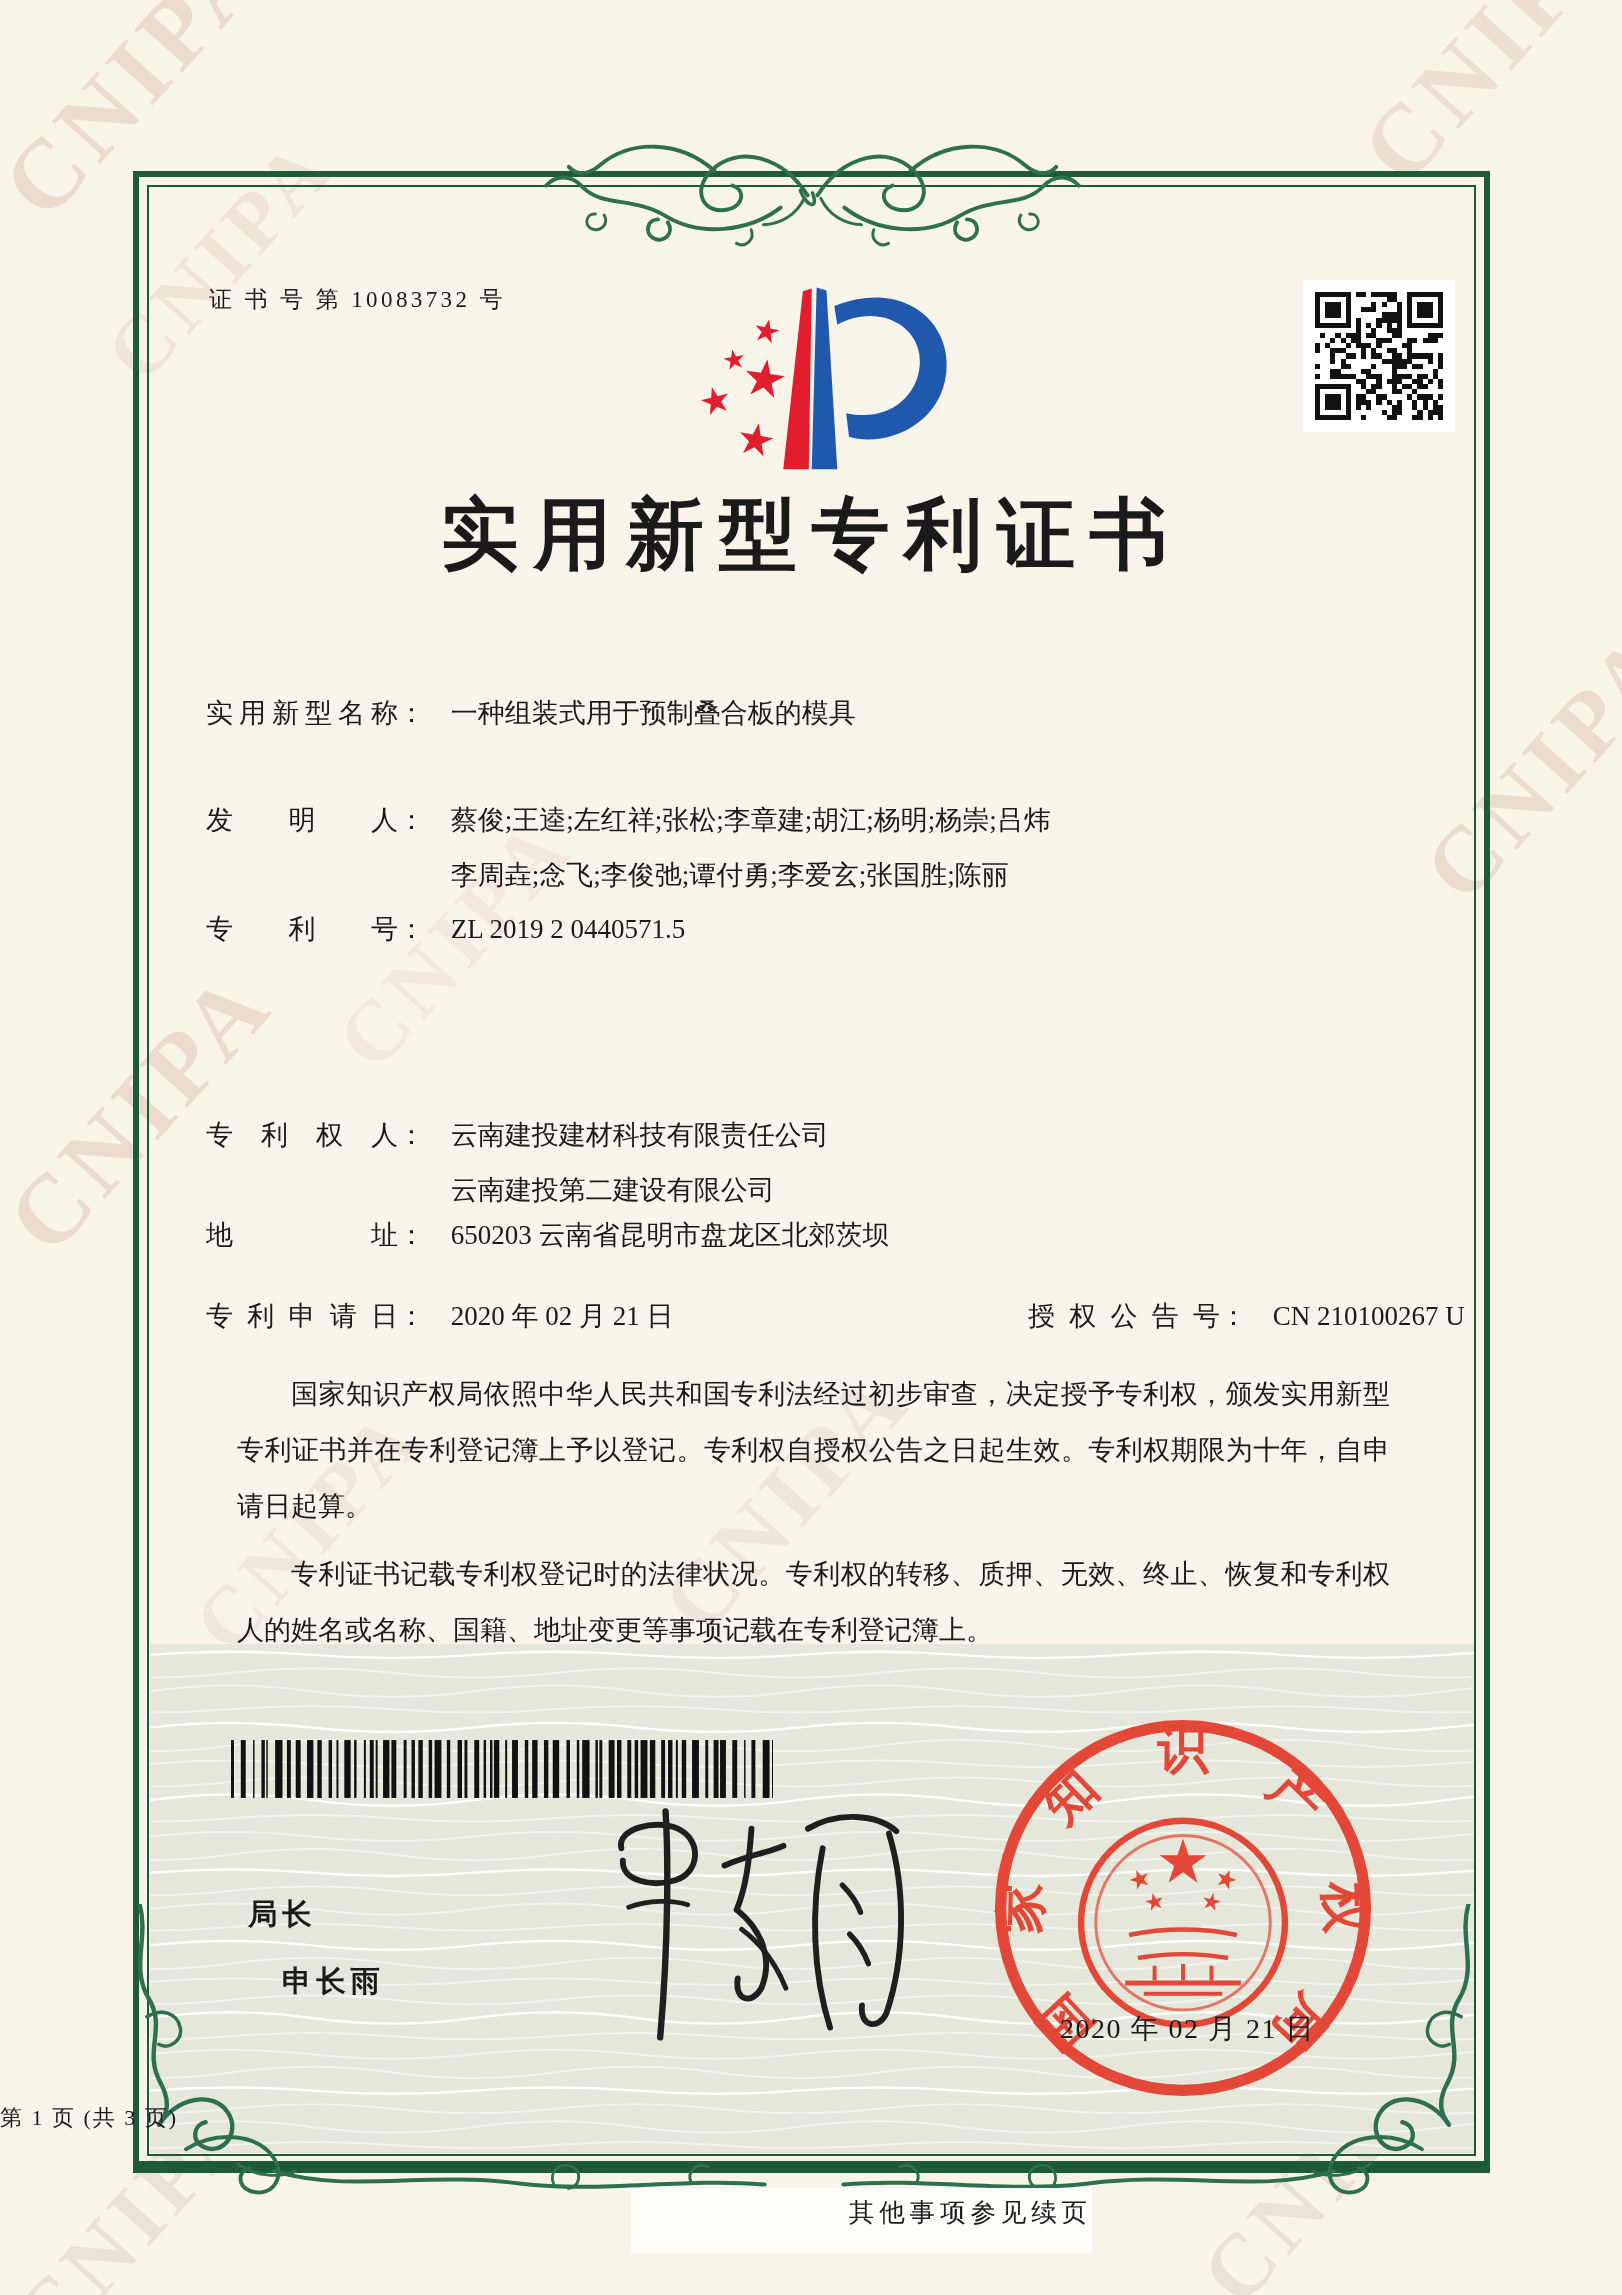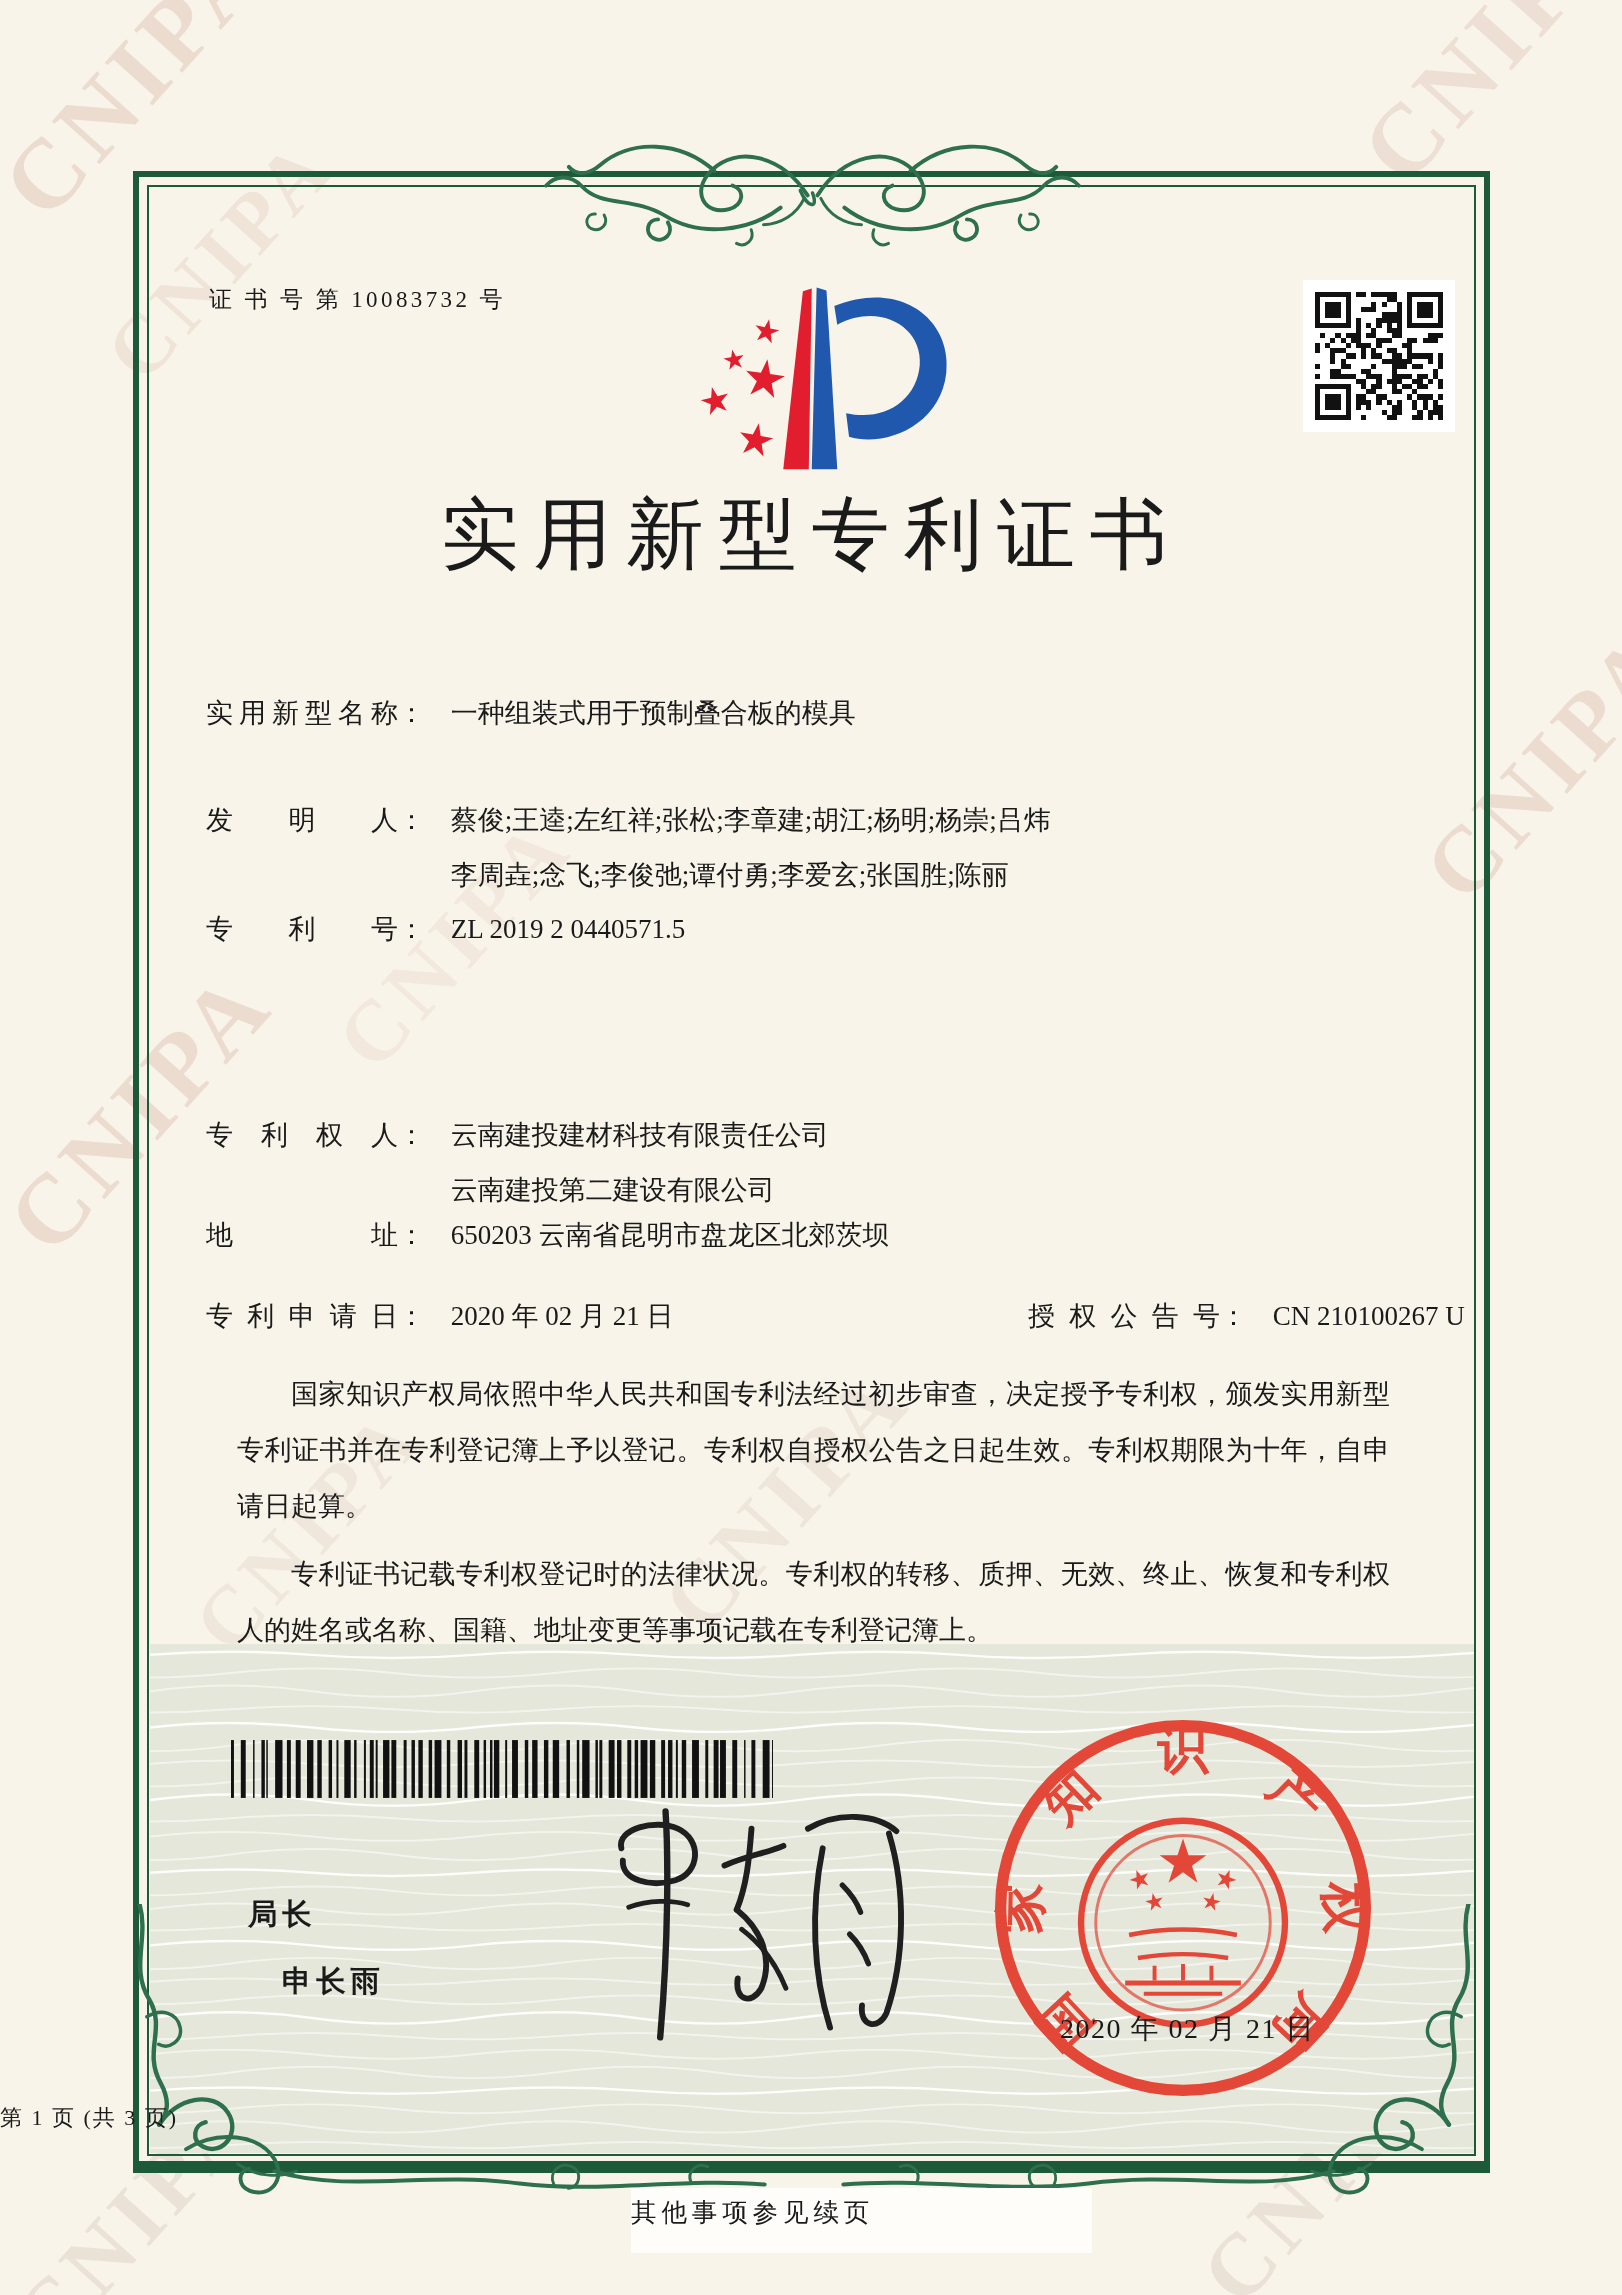--- a/index.html
+++ b/index.html
@@ -25,21 +25,21 @@
                border:6.9px solid #1d5a39;border-bottom-width:12.8px;z-index:3;pointer-events:none;}
   .frame-inner{position:absolute;left:147px;top:185px;width:1329px;height:1971px;box-sizing:border-box;
                border:2.5px solid #1d5a39;z-index:3;pointer-events:none;}
   .ornament{position:absolute;z-index:4;pointer-events:none;}
 
   
   .cert-no{position:absolute;left:209px;top:284px;font-size:23px;letter-spacing:3.4px;z-index:5;}
   .logo{position:absolute;left:687px;top:253px;width:275px;height:226px;z-index:5;}
   .qr-box{position:absolute;left:1303px;top:280px;width:152px;height:152px;background:#ffffff;z-index:5;}
   .qr-box svg{position:absolute;left:12.3px;top:12.3px;width:128px;height:128px;}
-  .title{position:absolute;left:0;right:0;top:483px;text-align:center;font-size:78px;font-weight:normal;
+  .title{position:absolute;left:0;right:0;top:483px;text-align:center;font-size:78px;font-weight:bold;
          letter-spacing:14.7px;z-index:5;}
 
   
   .row{position:absolute;left:206px;font-size:27px;line-height:55px;z-index:5;white-space:nowrap;}
   .lab{display:inline-block;width:192px;text-align:justify;text-align-last:justify;vertical-align:top;}
   .colon{display:inline-block;vertical-align:top;}
   .val{display:inline-block;vertical-align:top;margin-left:19px;}
   .r-name{top:686px;} .r-inv{top:793px;} .r-pno{top:902px;} .r-fil{top:1007px;}
   .r-own{top:1108px;} .r-addr{top:1208px;} .r-grant{top:1289px;}
   .pair2{position:absolute;left:822px;top:0;}
@@ -55,21 +55,21 @@
   .sig-label{position:absolute;left:248px;font-size:29.4px;font-weight:bold;letter-spacing:4.9px;
              font-family:"Liberation Sans","DejaVu Sans",sans-serif;z-index:5;}
   .sig-title{top:1895px;} .sig-name{top:1962px;margin-left:34px;}
   .signature{position:absolute;left:555px;top:1782px;width:393px;height:275px;z-index:5;}
   .seal{position:absolute;left:982px;top:1707px;width:402px;height:402px;z-index:6;opacity:.93;}
   .seal-date{position:absolute;left:1001px;top:2010px;width:373px;text-align:center;font-size:28px;
              letter-spacing:1.5px;z-index:7;}
   .page-info{position:absolute;left:0;right:0;top:2103px;text-align:left;font-size:22px;
              letter-spacing:2px;z-index:5;}
   .footer-strip{position:absolute;left:631px;top:2188px;width:461px;height:65px;background:#fffdf9;
-                z-index:5;text-align:left;}
+                z-index:5;text-align:right;}
   .footer-strip span{display:inline-block;margin-top:6.9px;font-size:25.5px;letter-spacing:4.9px;}
 </style>
 </head>
 <body>
 
 <div class="page">
 
   <div class="wm wm1">CNIPA</div>
   <div class="wm wm2">CNIPA</div>
   <div class="wm wm3">CNIPA</div>

